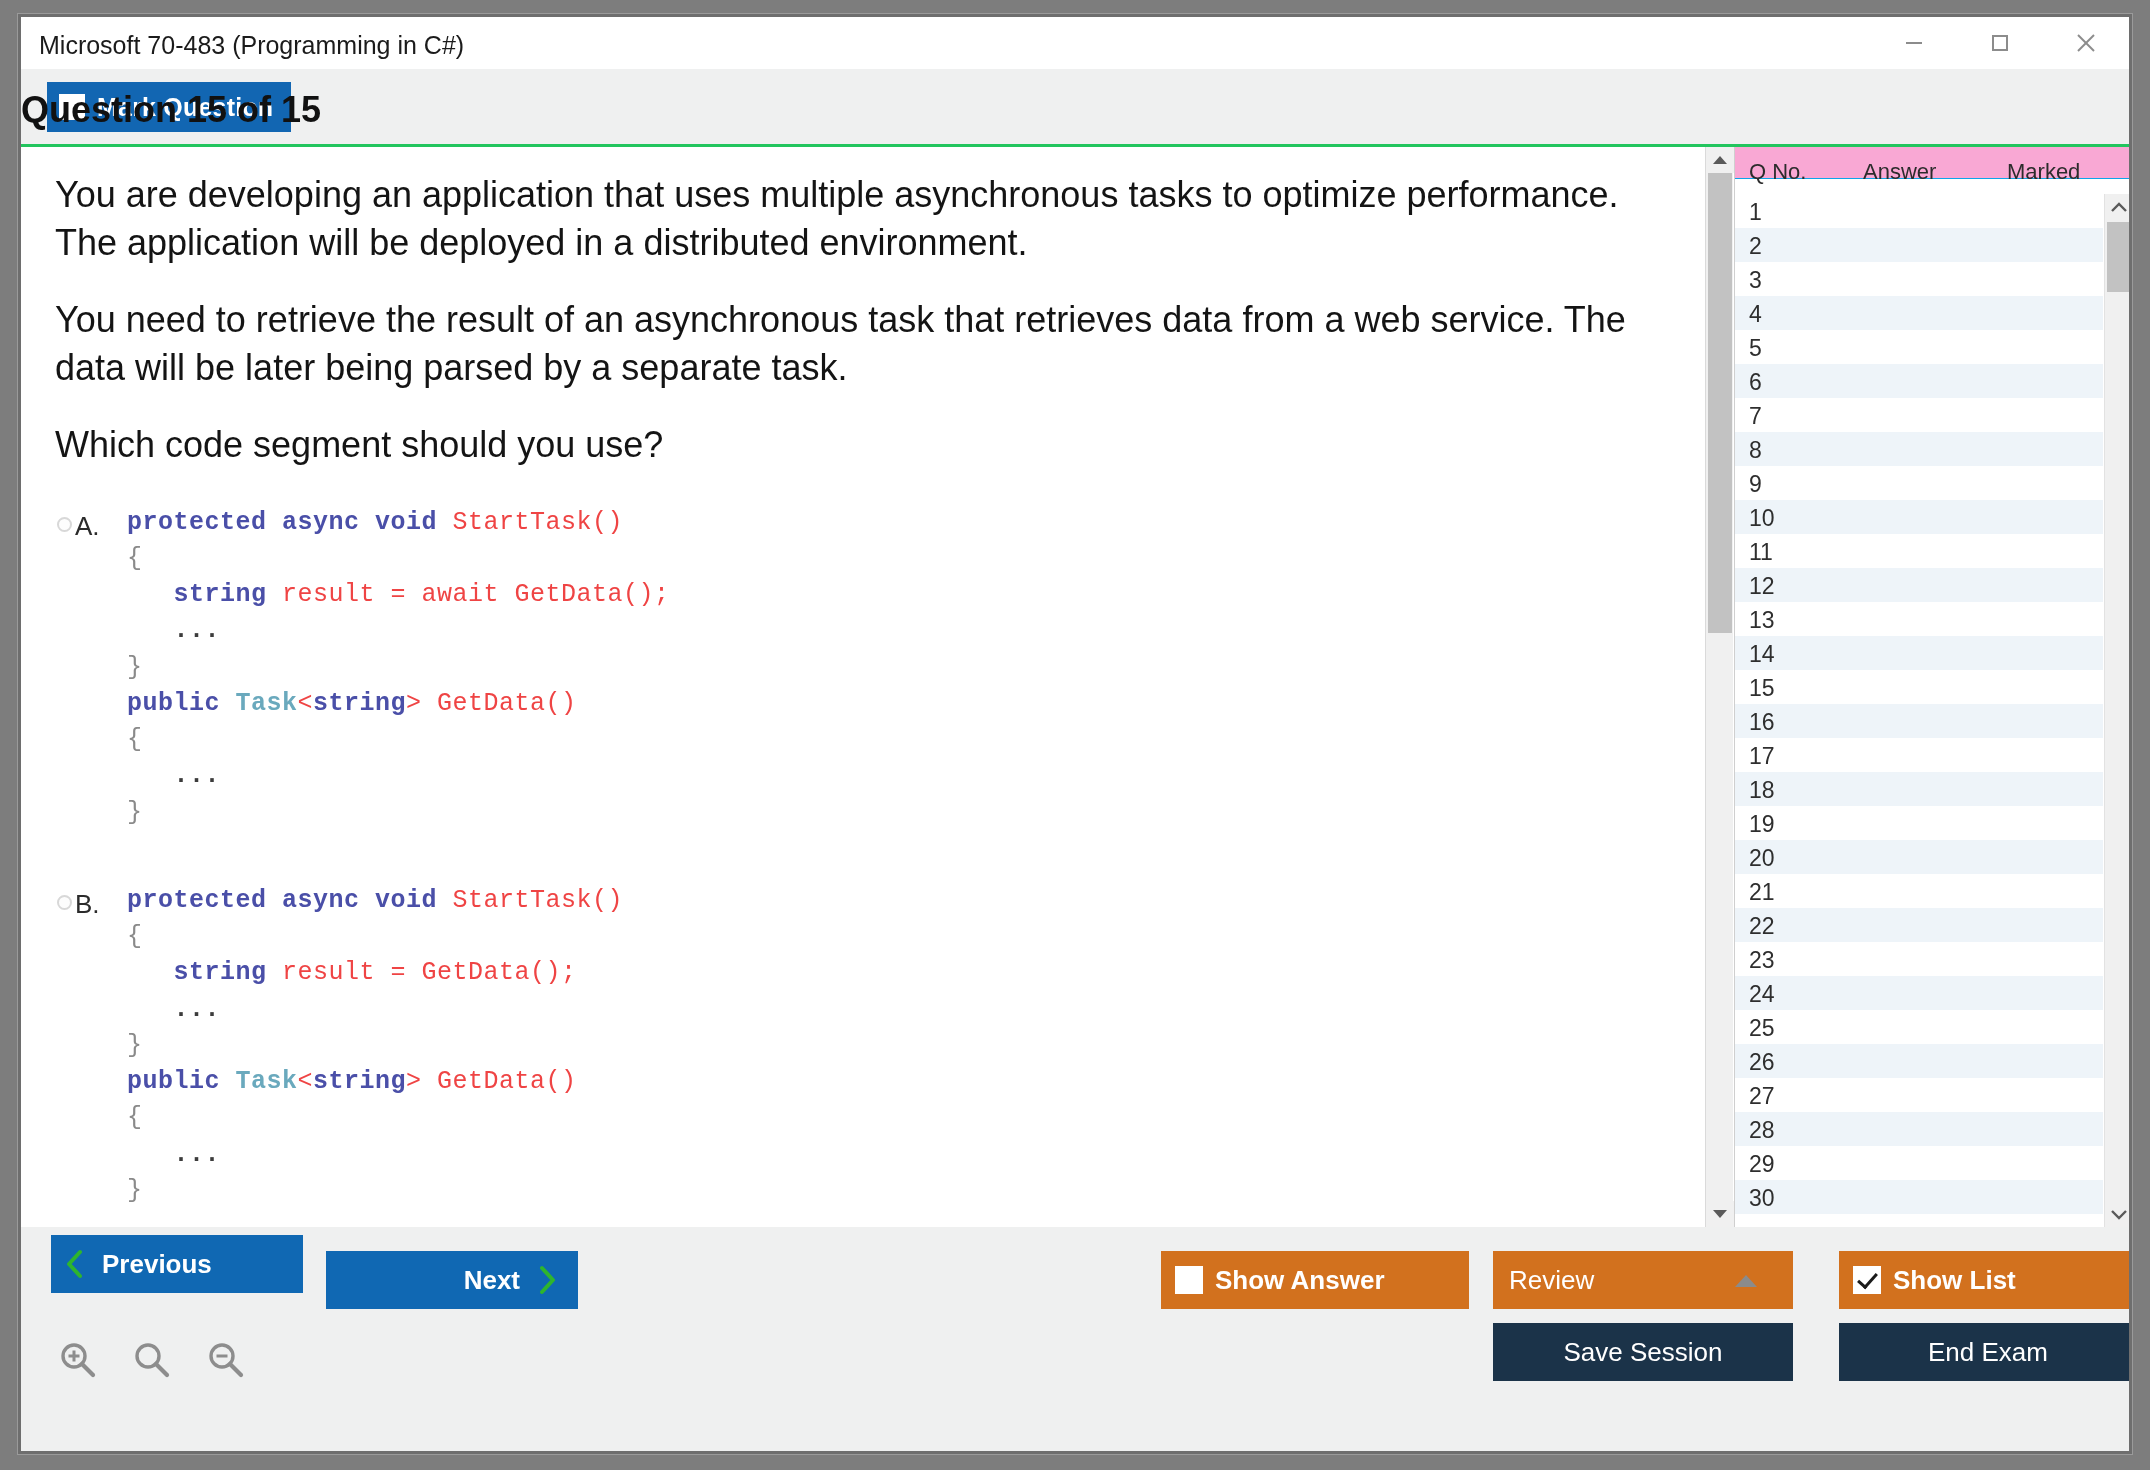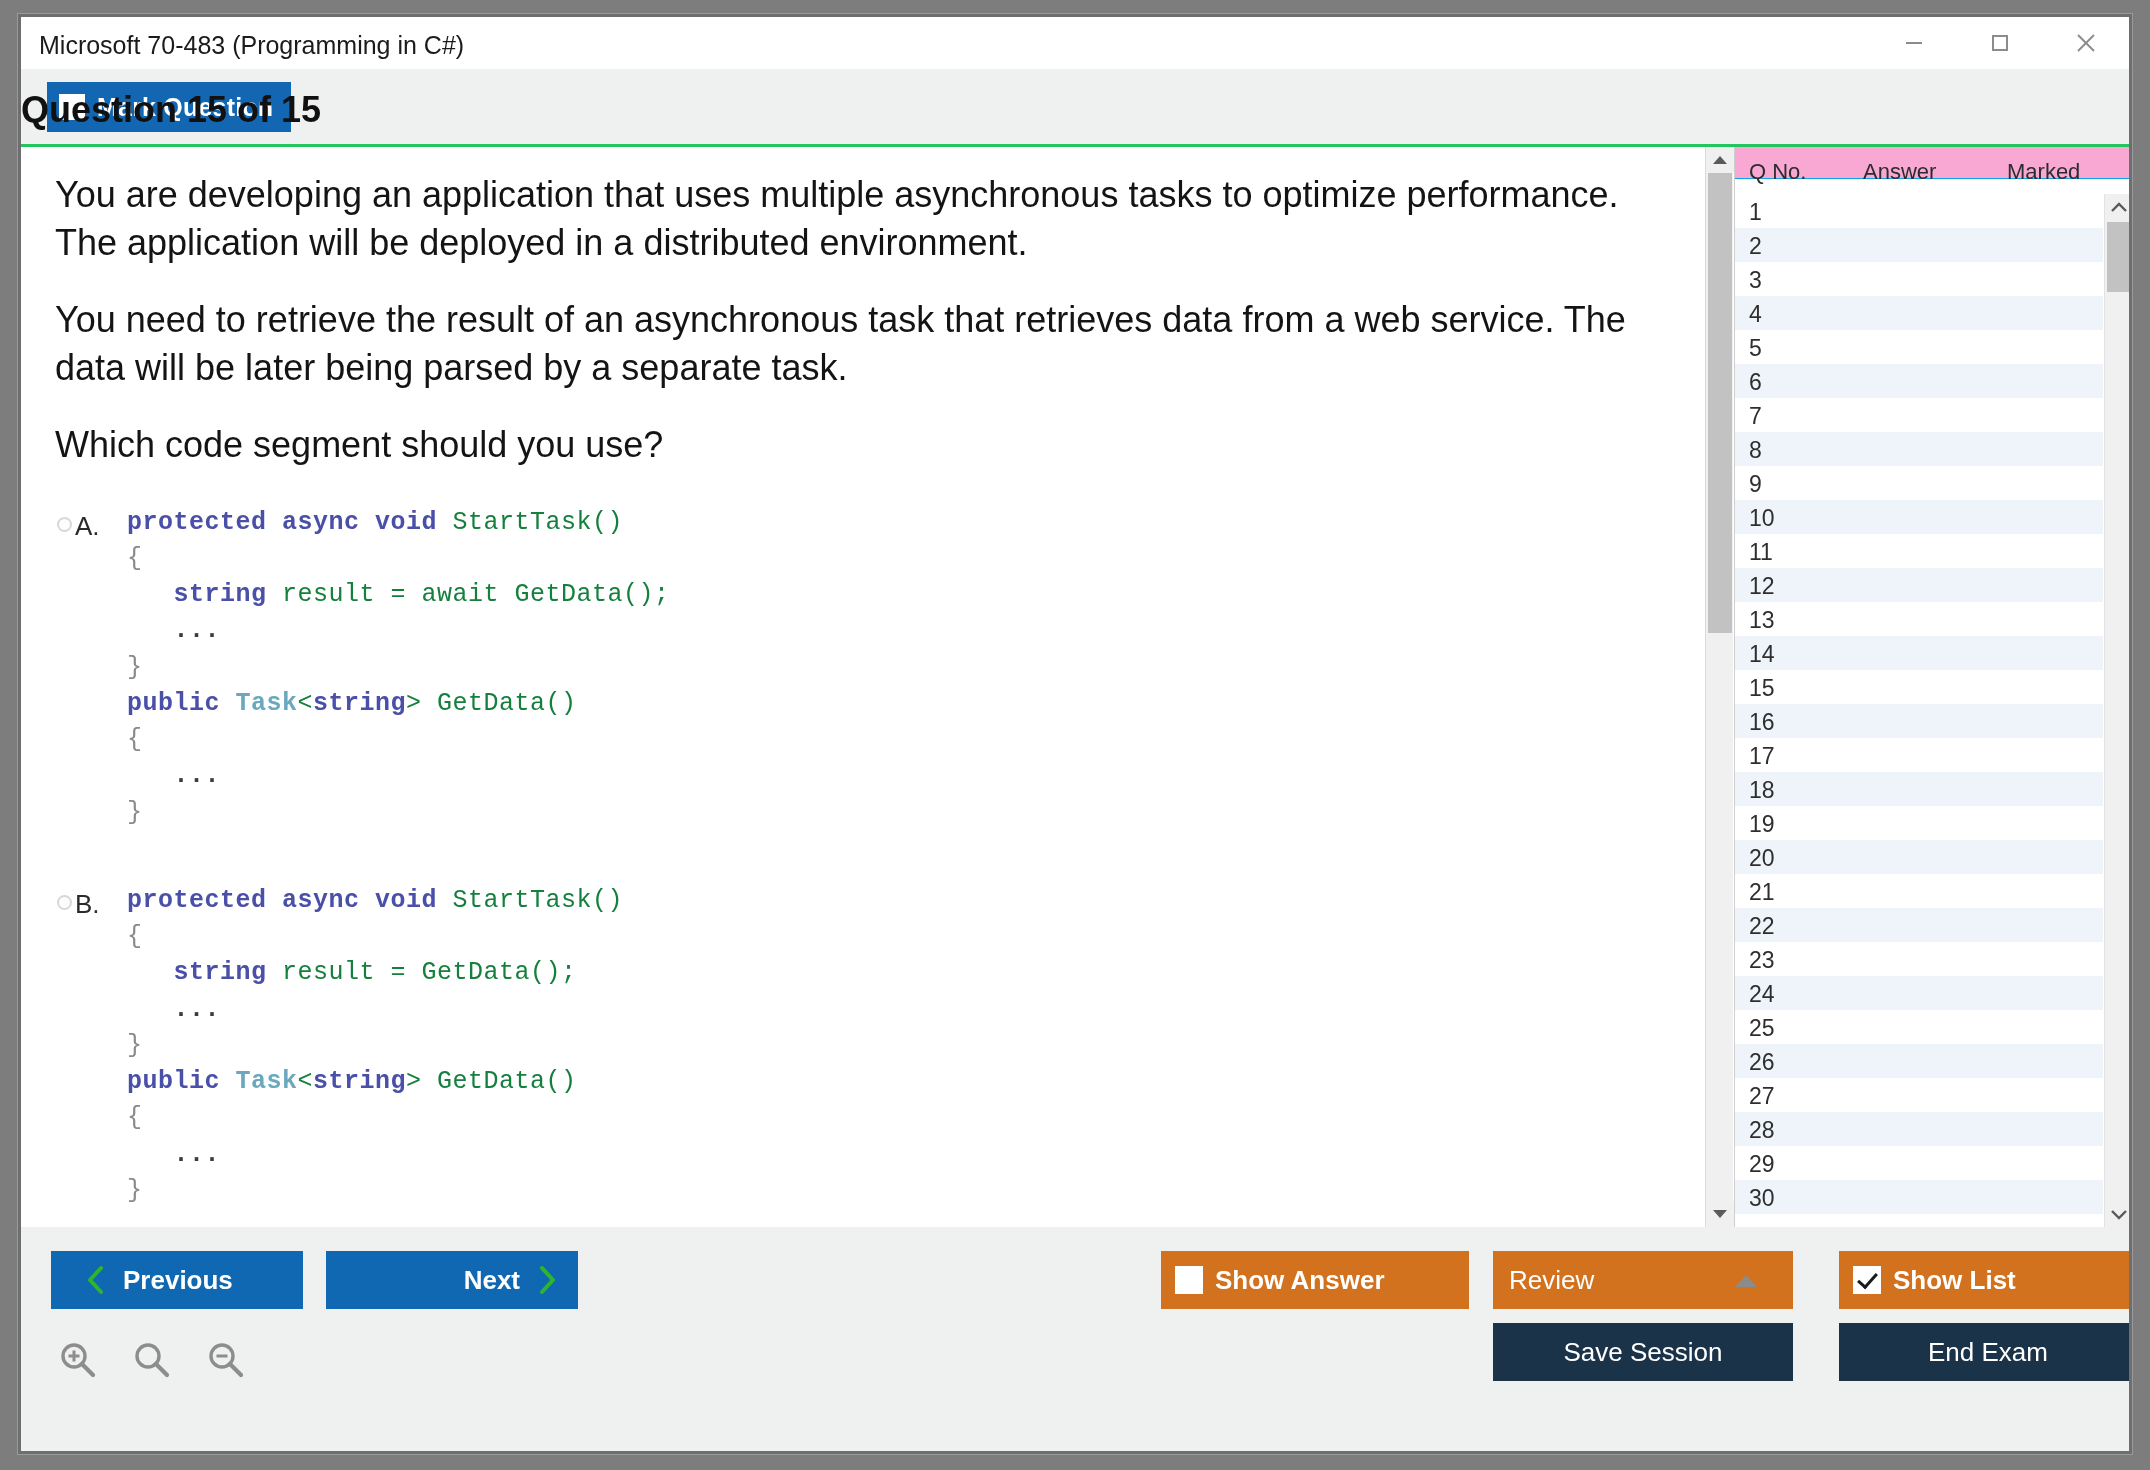--- a/index.html
+++ b/index.html
@@ -114,21 +114,21 @@
     margin-left: 72px;
     font-family: "Liberation Mono", monospace;
     font-size: 25px;
     line-height: 1.45;
     white-space: pre;
     color: #3a3a3a;
     letter-spacing: .5px;
   }
   .kw   { color: #4a4fa8; font-weight: bold; }
   .typ  { color: #6aa9bd; font-weight: bold; }
-  .pln  { color: #15803d; }
+  .pln  { color: #ef4444; }
   .brc  { color: #8a8a8a; }
   .dots { color: #3c3c3c; font-weight: bold; }
 
   
   .vscroll {
     position: absolute;
     width: 28px;
     background: #f0f0f0;
     border-left: 1px solid #dadada;
   }
@@ -214,21 +214,21 @@
     color: #ffffff;
     cursor: pointer;
     border: none;
     font-family: "Liberation Sans", sans-serif;
     white-space: nowrap;
   }
   .btn-blue { background: #1068b3; }
   .btn-orange { background: #d2711e; }
   .btn-navy { background: #1b3349; }
 
-  #prev-btn { left: 30px; top: 24px; width: 252px; height: 58px; padding-left: 36px; }
+  #prev-btn { left: 30px; top: 8px; width: 252px; height: 58px; padding-left: 15px; }
   #next-btn { left: 305px; top: 24px; width: 252px; height: 58px; padding-right: 22px; justify-content: flex-end; }
   #prev-btn .chev { margin-right: 18px; }
   #next-btn .chev { margin-left: 18px; }
   .chev svg { display:block; }
 
   #show-answer-btn { left: 1140px; top: 24px; width: 308px; height: 58px; padding-left: 14px; }
   #review-btn { left: 1472px; top: 24px; width: 300px; height: 58px; padding-left: 16px; font-weight: normal; }
   #show-list-btn { left: 1818px; top: 24px; width: 298px; height: 58px; padding-left: 14px; }
   #save-session-btn { left: 1472px; top: 96px; width: 300px; height: 58px; justify-content:center; font-weight:normal; }
   #end-exam-btn { left: 1818px; top: 96px; width: 298px; height: 58px; justify-content:center; font-weight:normal; }

